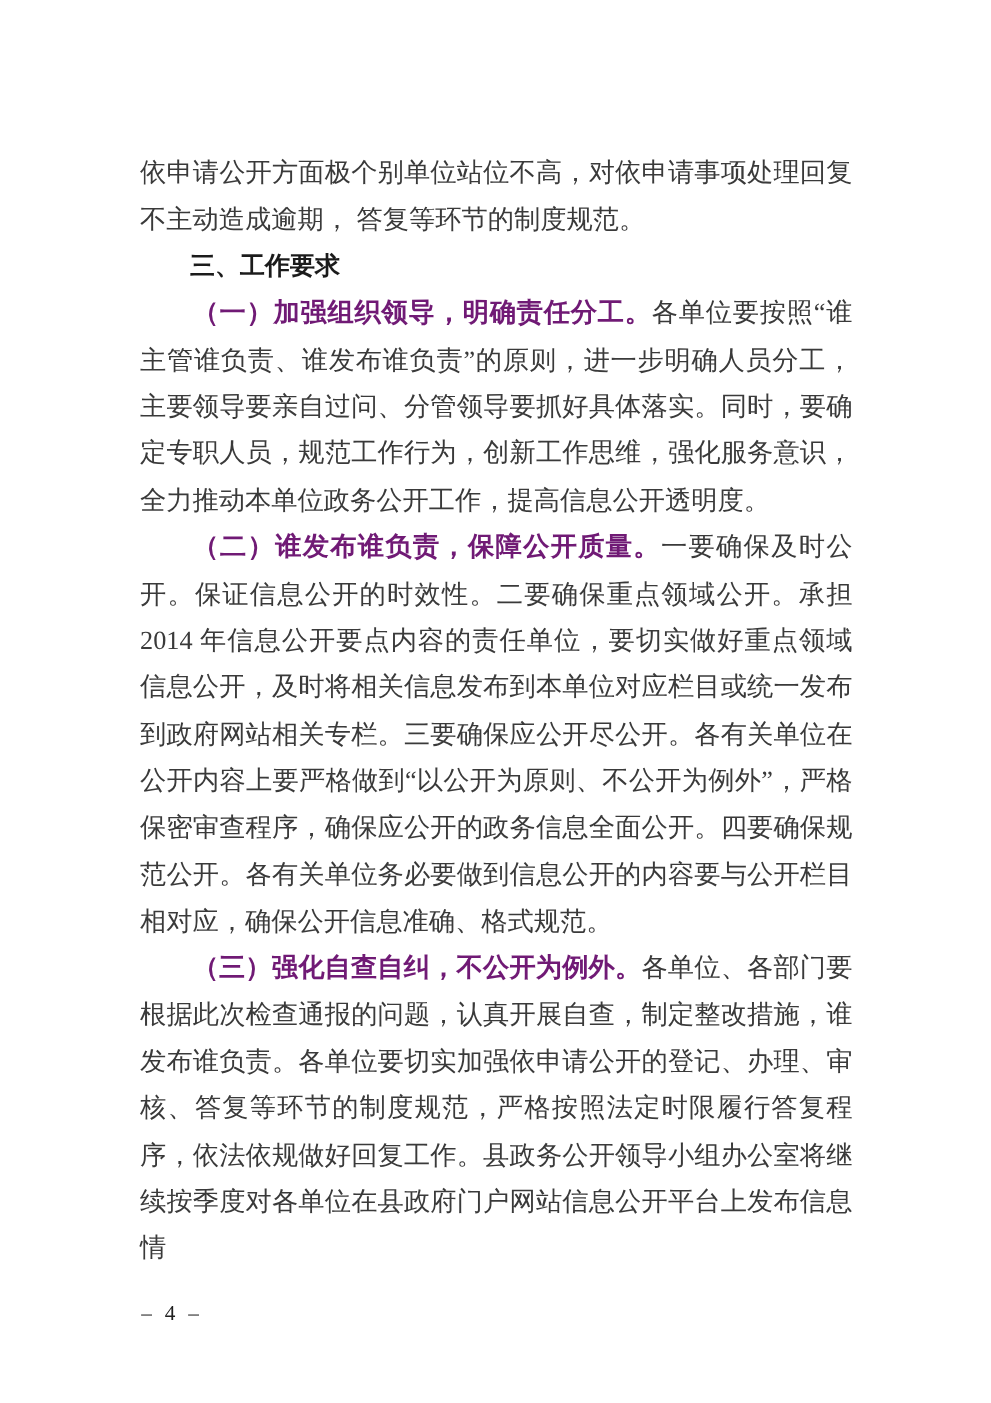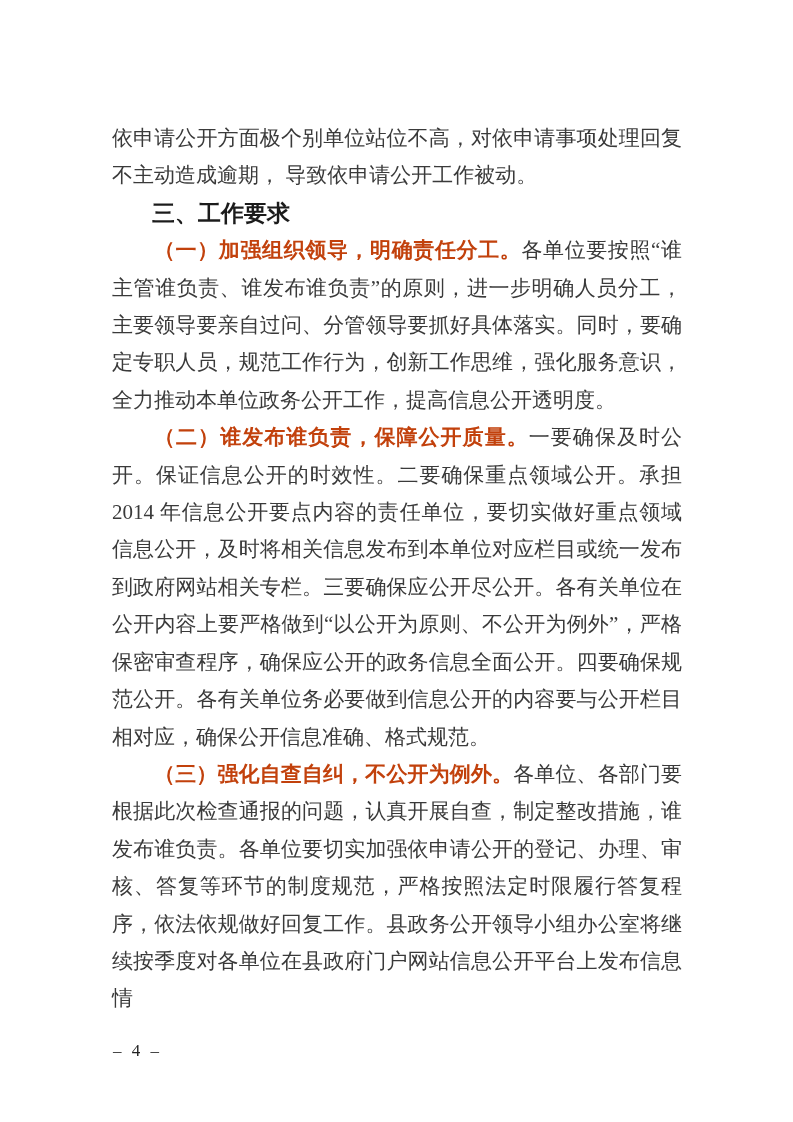--- a/index.html
+++ b/index.html
@@ -37,46 +37,46 @@
       margin: 0;
       padding: 0;
       text-indent: 42px;
     }
     .para.flush {
       text-indent: 0;
     }
     .para.heading {
       font-family: "Liberation Sans", "DejaVu Sans", sans-serif;
       font-weight: 700;
-      font-size: 23px;
+      font-size: 20px;
       color: #1b1b1b;
       text-indent: 40px;
     }
     .lead {
       font-weight: 700;
-      color: #c2410c;
+      color: #701a75;
       margin-top: 17px;
     }
     .footer {
       position: absolute;
       left: 113px;
       top: 1041px;
       font-size: 17px;
       letter-spacing: 3px;
       color: #1f1f1f;
       font-family: "Liberation Serif", "DejaVu Serif", serif;
     }
   </style>
 </head>
 <body>
 
 <div class="page">
   <div class="content">
 
-    <p class="para flush"><span>依申请公开方面极个别单位站位不高，对依申请事项处理回复不主动造成逾期， 导致依申请公开工作被动。</span></p>
+    <p class="para flush"><span>依申请公开方面极个别单位站位不高，对依申请事项处理回复不主动造成逾期， 答复等环节的制度规范。</span></p>
 
     <p class="para heading"><span>三、工作要求</span></p>
 
     <p class="para"><span class="lead">（一）加强组织领导，明确责任分工。</span><span>各单位要按照“谁主管谁负责、谁发布谁负责”的原则，进一步明确人员分工，主要领导要亲自过问、分管领导要抓好具体落实。同时，要确定专职人员，规范工作行为，创新工作思维，强化服务意识，全力推动本单位政务公开工作，提高信息公开透明度。</span></p>
 
     <p class="para"><span class="lead">（二）谁发布谁负责，保障公开质量。</span><span>一要确保及时公开。保证信息公开的时效性。二要确保重点领域公开。承担 2014 年信息公开要点内容的责任单位，要切实做好重点领域信息公开，及时将相关信息发布到本单位对应栏目或统一发布到政府网站相关专栏。三要确保应公开尽公开。各有关单位在公开内容上要严格做到“以公开为原则、不公开为例外”，严格保密审查程序，确保应公开的政务信息全面公开。四要确保规范公开。各有关单位务必要做到信息公开的内容要与公开栏目相对应，确保公开信息准确、格式规范。</span></p>
 
     <p class="para"><span class="lead">（三）强化自查自纠，不公开为例外。</span><span>各单位、各部门要根据此次检查通报的问题，认真开展自查，制定整改措施，谁发布谁负责。各单位要切实加强依申请公开的登记、办理、审核、答复等环节的制度规范，严格按照法定时限履行答复程序，依法依规做好回复工作。县政务公开领导小组办公室将继续按季度对各单位在县政府门户网站信息公开平台上发布信息情</span></p>
 
   </div>

